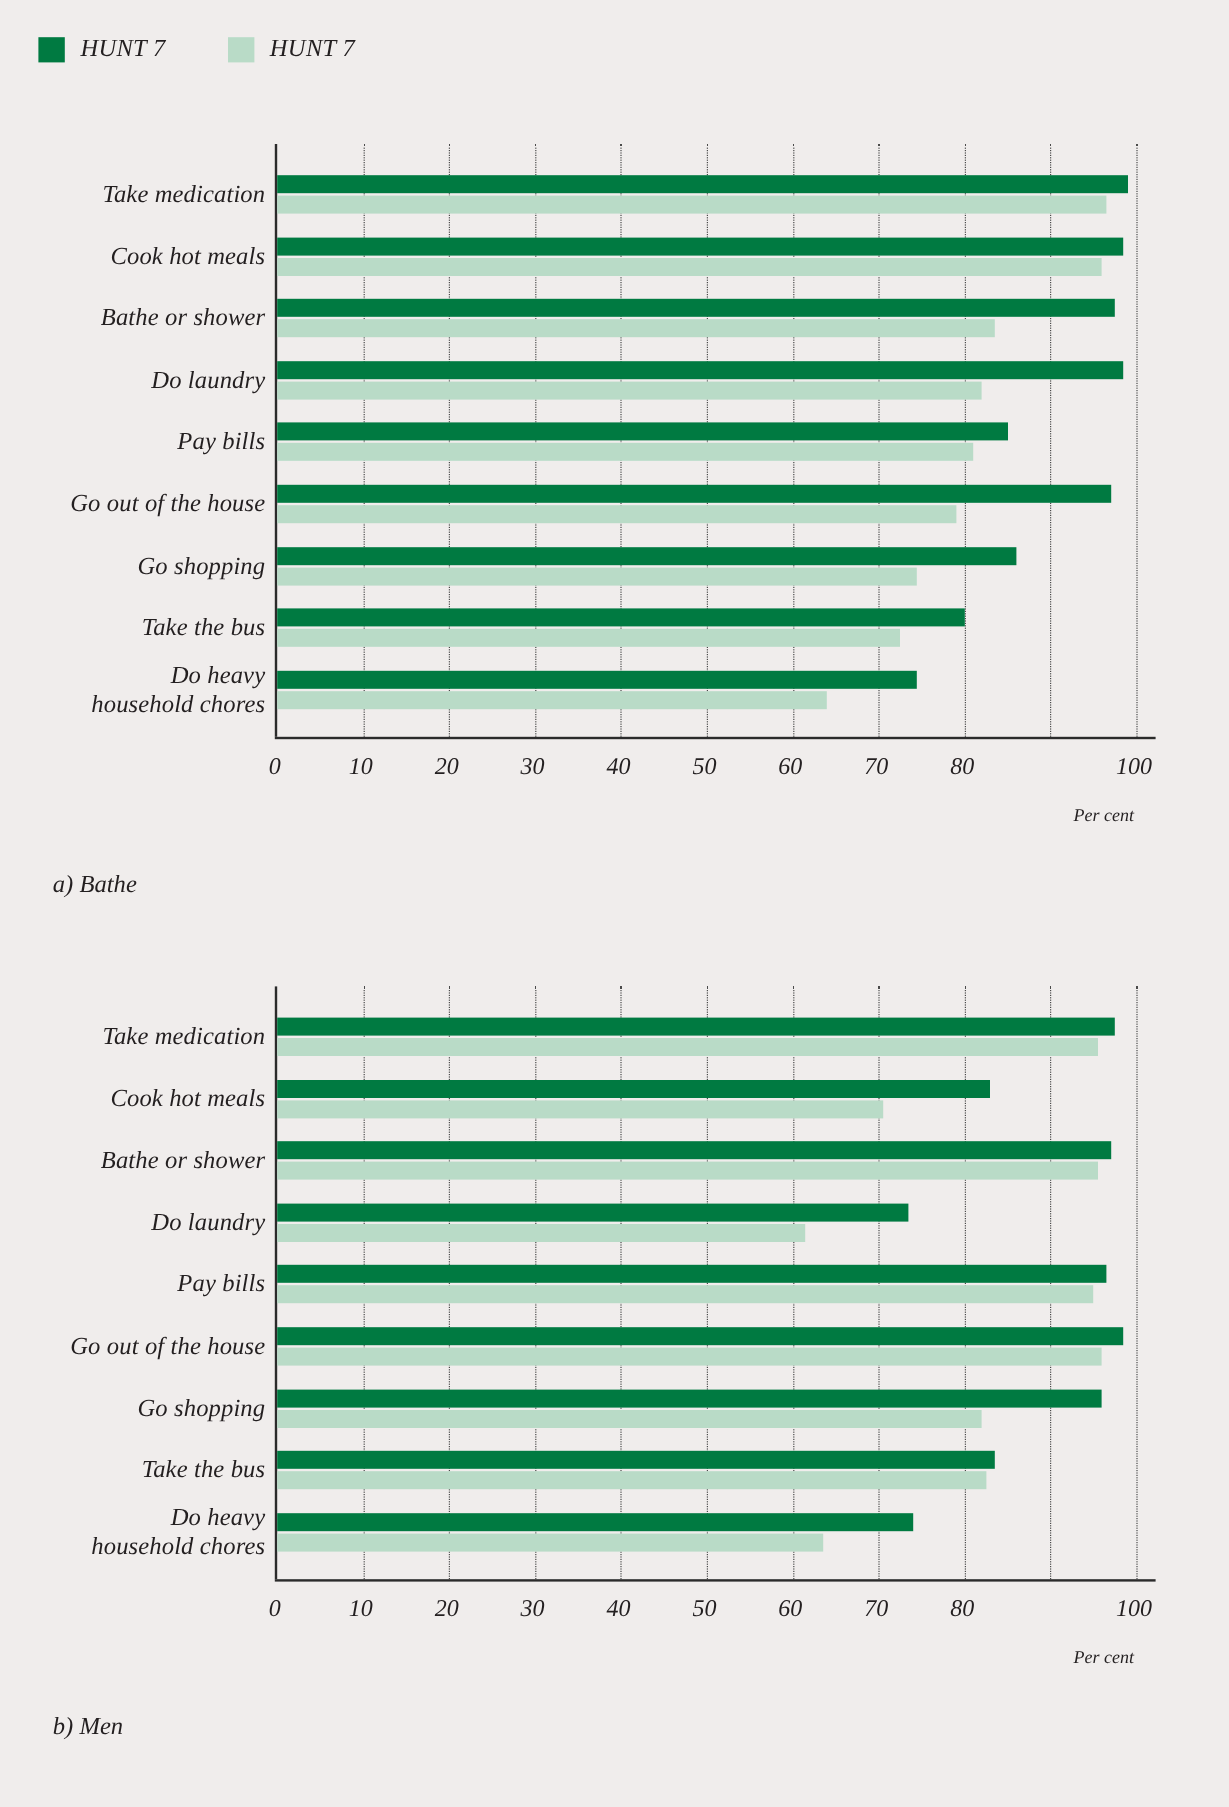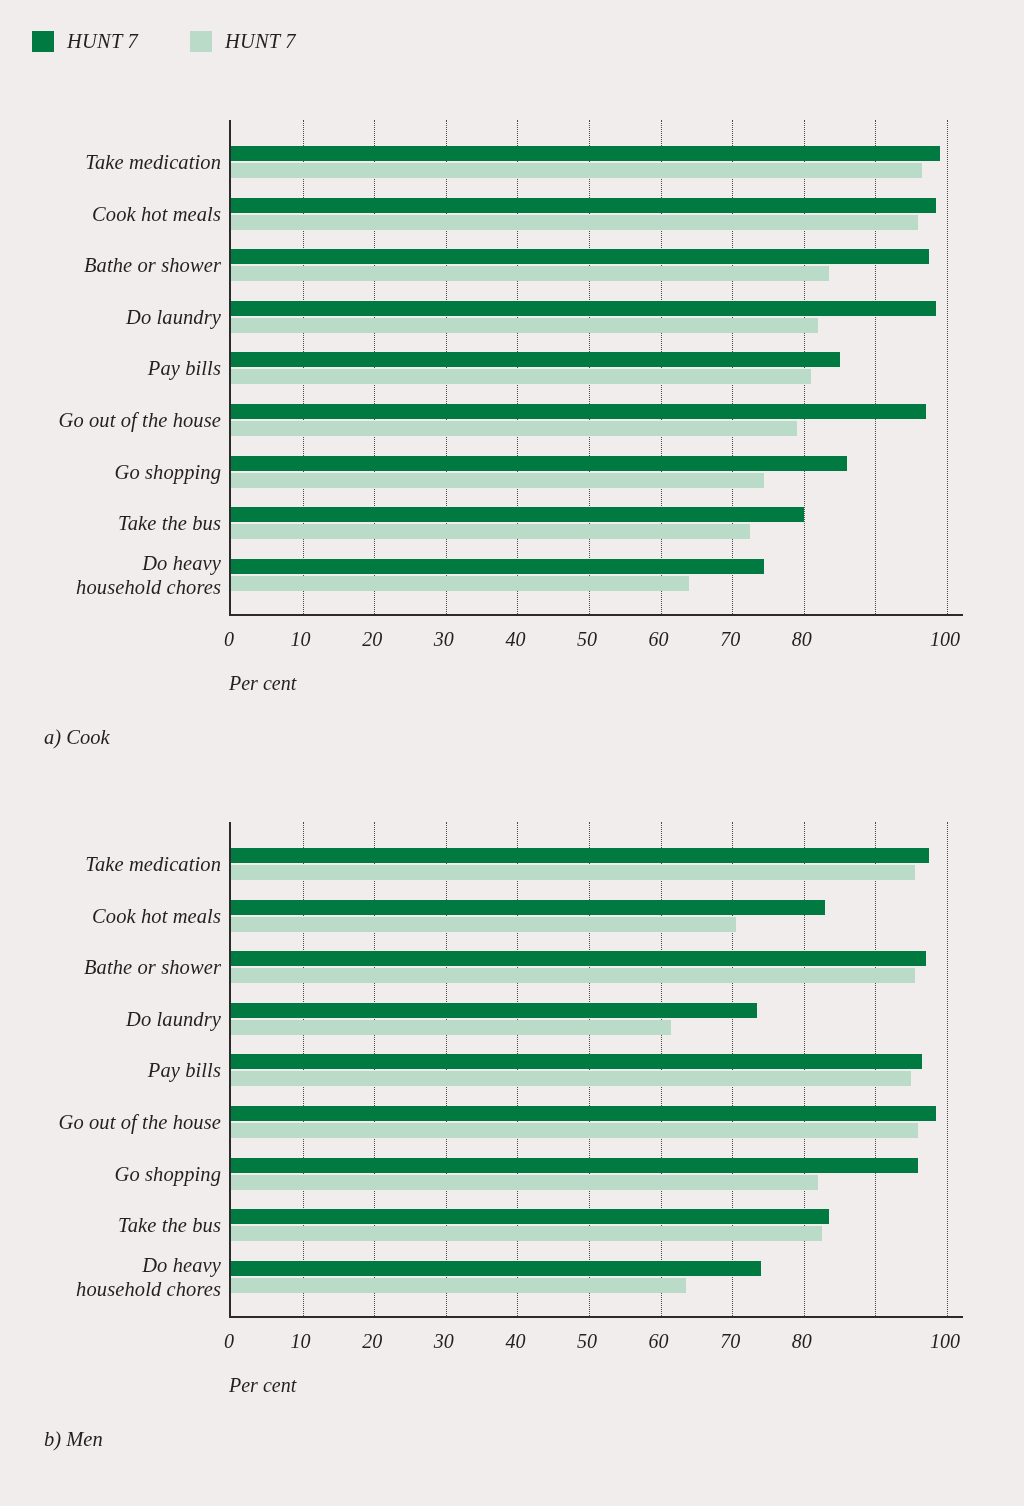--- a/index.html
+++ b/index.html
@@ -135,23 +135,23 @@
     position: absolute;
     top: 0;
     transform: translateX(-50%);
     font-style: italic;
     font-size: 20px;
   }
   .axis-title {
     position: absolute;
     left: 229px;
     width: 716px;
-    text-align: left;
-    font-style: italic;
-    font-size: 20px;
+    text-align: right;
+    font-style: italic;
+    font-size: 15px;
   }
 
   .panel-caption {
     position: absolute;
     left: 44px;
     font-style: italic;
     font-size: 20.5px;
   }
 </style>
 </head>
@@ -242,21 +242,21 @@
       <div class="tick-label" style="left: 143.2px;">20</div>
       <div class="tick-label" style="left: 214.8px;">30</div>
       <div class="tick-label" style="left: 286.4px;">40</div>
       <div class="tick-label" style="left: 358px;">50</div>
       <div class="tick-label" style="left: 429.6px;">60</div>
       <div class="tick-label" style="left: 501.2px;">70</div>
       <div class="tick-label" style="left: 572.8px;">80</div>
       <div class="tick-label" style="left: 716px;">100</div>
     </div>
   <div class="axis-title" style="top: 552px;">Per cent</div>
-  <div class="panel-caption" style="top: 606px;">a) Cook</div>
+  <div class="panel-caption" style="top: 606px;">a) Bathe</div>
 </div>
 
 <div class="panel" id="panel-b">
   <div class="cat-labels">
       <div class="cat-label" style="top: 30px;">Take medication</div>
       <div class="cat-label" style="top: 81.6px;">Cook hot meals</div>
       <div class="cat-label" style="top: 133.2px;">Bathe or shower</div>
       <div class="cat-label" style="top: 184.8px;">Do laundry</div>
       <div class="cat-label" style="top: 236.4px;">Pay bills</div>
       <div class="cat-label" style="top: 288px;">Go out of the house</div>

